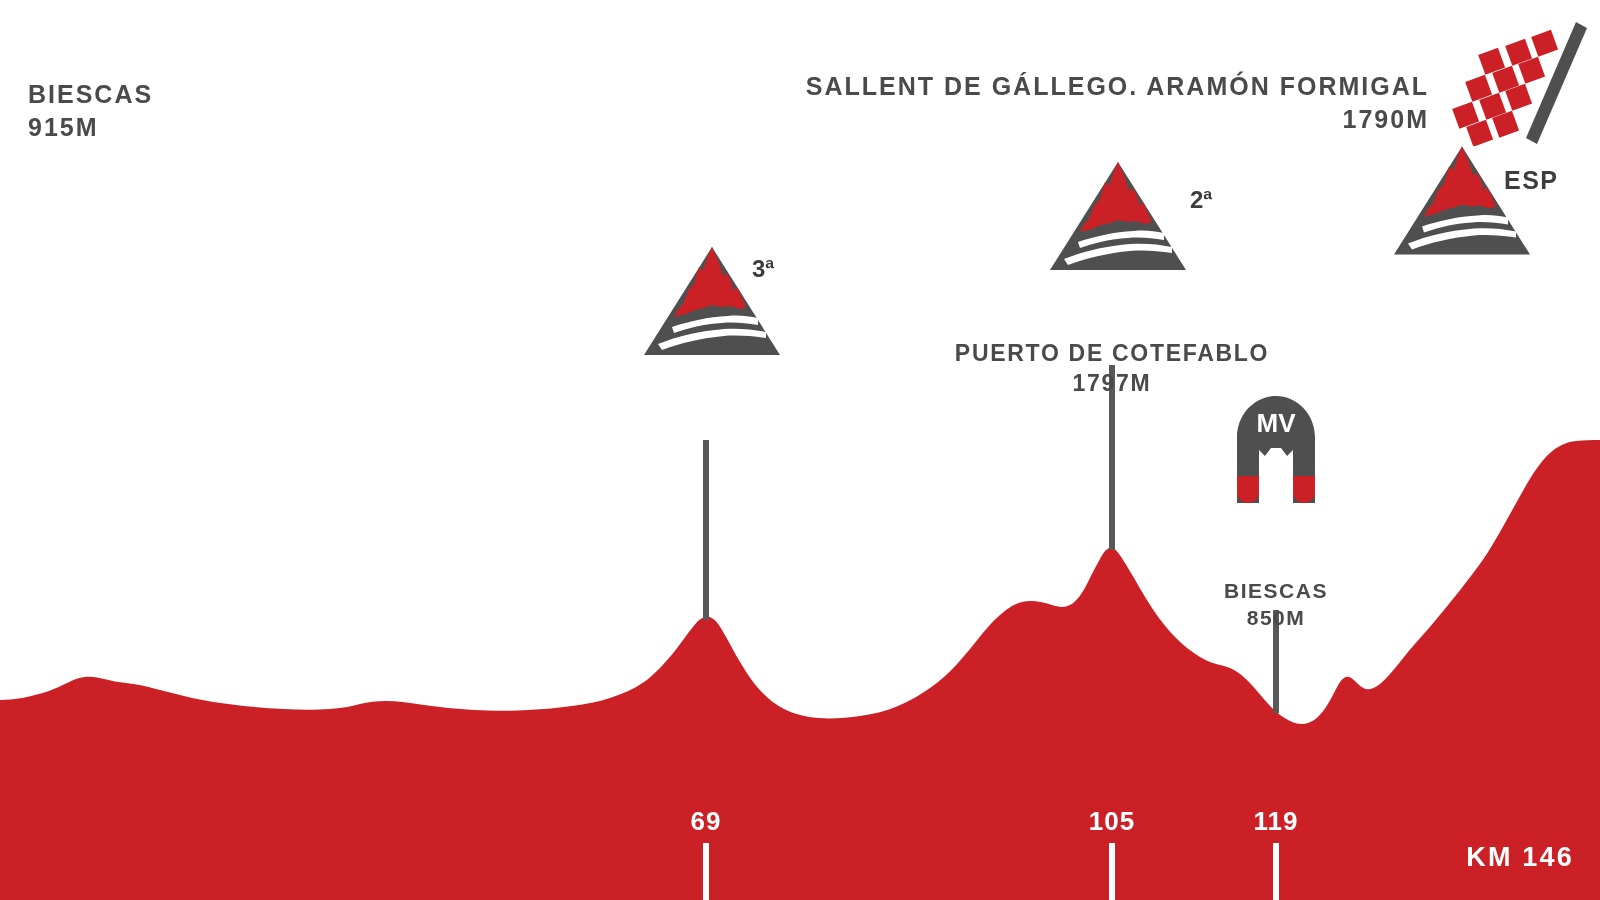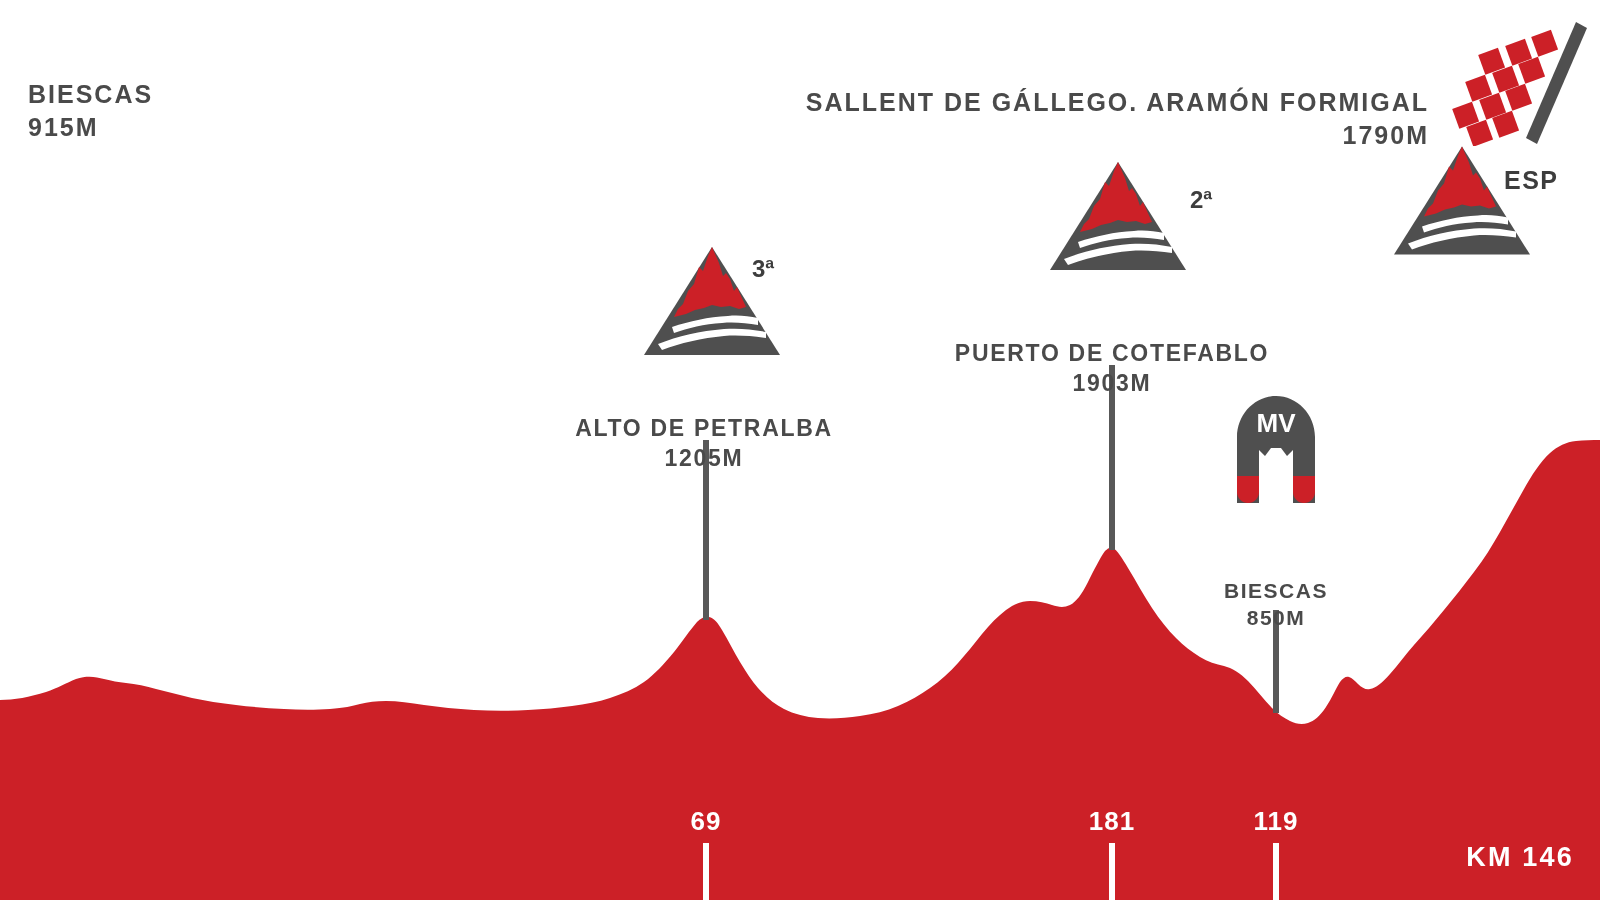--- a/index.html
+++ b/index.html
@@ -171,21 +171,21 @@
              C 1558,446 1566,442 1576,441
              C 1584,440 1592,440 1600,440
              L 1600,900 L 0,900 Z"></path>
   </svg>
 
   <div class="lbl big" style="left:28px; top:78px;">
     <div>BIESCAS</div>
     <div>915M</div>
   </div>
 
-  <div class="lbl big rgt" style="right:171px; top:86px;">
+  <div class="lbl big rgt" style="right:171px; top:70px;">
     <div>SALLENT DE GÁLLEGO. ARAMÓN FORMIGAL</div>
     <div>1790M</div>
   </div>
 
   <div class="stem" style="left:706px; top:440px; height:180px;"></div>
 
   <div class="mtn" style="left:712px; top:243px;">
     <svg width="140" height="115" viewBox="0 0 140 115">
       <path fill="#4f4f4f" d="M70 4 L138 112 L2 112 Z"></path>
       <path fill="#cc2027" d="M70 4 L66 13 L61 28 L57 24 L52 41 L46 48 L41 61 L36 66 L32 74
@@ -193,45 +193,41 @@
                               L99 53 L95 44 L92 48 L88 36 L84 30 L81 33 L77 20 Z"></path>
       <path fill="#ffffff" d="M30 84 C48 78 66 74 86 73 C96 72 106 73 116 75
                               L116 82 C104 80 92 79 80 80 C62 81 46 85 32 90 Z"></path>
       <path fill="#ffffff" d="M16 101 C36 93 58 88 82 86 C96 85 110 86 124 89
                               L124 95 C110 93 96 92 82 93 C60 95 38 100 20 107 Z"></path>
     </svg>
   </div>
 
   <div class="cat" style="left:752px; top:255px; font-size:24px;">3ª</div>
 
-  <div class="lbl mid ctr" style="left:704px; top:367px;">
-    <div>ALTO DE PETRALBA</div>
-    <div>1205M</div>
-  </div>
 
   <div class="stem" style="left:1112px; top:365px; height:185px;"></div>
 
   <div class="mtn" style="left:1118px; top:158px;">
     <svg width="140" height="115" viewBox="0 0 140 115">
       <path fill="#4f4f4f" d="M70 4 L138 112 L2 112 Z"></path>
       <path fill="#cc2027" d="M70 4 L66 13 L61 28 L57 24 L52 41 L46 48 L41 61 L36 66 L32 74
                               L44 71 L53 67 L62 65 L70 62 L79 64 L88 63 L97 66 L104 64
                               L99 53 L95 44 L92 48 L88 36 L84 30 L81 33 L77 20 Z"></path>
       <path fill="#ffffff" d="M30 84 C48 78 66 74 86 73 C96 72 106 73 116 75
                               L116 82 C104 80 92 79 80 80 C62 81 46 85 32 90 Z"></path>
       <path fill="#ffffff" d="M16 101 C36 93 58 88 82 86 C96 85 110 86 124 89
                               L124 95 C110 93 96 92 82 93 C60 95 38 100 20 107 Z"></path>
     </svg>
   </div>
 
   <div class="cat" style="left:1158px; top:186px; font-size:24px;margin-left:32px;">2ª</div>
 
   <div class="lbl mid ctr" style="left:1112px; top:292px;">
     <div>PUERTO DE COTEFABLO</div>
-    <div>1903M</div>
+    <div>1797M</div>
   </div>
 
   <div class="stem" style="left:1276px; top:610px; height:103px;"></div>
 
   <div class="mv" style="left:1276px; top:390px;">
     <svg width="126" height="113" viewBox="0 0 126 113">
       <path fill="#4f4f4f" d="M24 113 L24 47 C24 24 42 6 63 6 C84 6 102 24 102 47 L102 113
                               L80 113 L80 60 L74 66 L68 58 L58 58 L52 66 L46 60 L46 113 Z"></path>
       <rect x="24" y="86" width="22" height="27" rx="11" fill="#cc2027"></rect>
       <rect x="80" y="86" width="22" height="27" rx="11" fill="#cc2027"></rect>
@@ -278,21 +274,21 @@
       <path fill="#ffffff" d="M16 101 C36 93 58 88 82 86 C96 85 110 86 124 89
                               L124 95 C110 93 96 92 82 93 C60 95 38 100 20 107 Z"></path>
     </svg>
   </div>
 
   <div class="cat" style="left:1504px; top:166px; font-size:25px; letter-spacing:1.5px;">ESP</div>
 
   <div class="kmnum" style="left:706px; top:806px;">69</div>
   <div class="kmtick" style="left:706px; top:843px; height:57px;"></div>
 
-  <div class="kmnum" style="left:1112px; top:806px;">181</div>
+  <div class="kmnum" style="left:1112px; top:806px;">105</div>
   <div class="kmtick" style="left:1112px; top:843px; height:57px;"></div>
 
   <div class="kmnum" style="left:1276px; top:806px;">119</div>
   <div class="kmtick" style="left:1276px; top:843px; height:57px;"></div>
 
   <div class="kmtotal" style="right:26px; top:842px;">KM 146</div>
 
 </div>
 
 </body></html>

